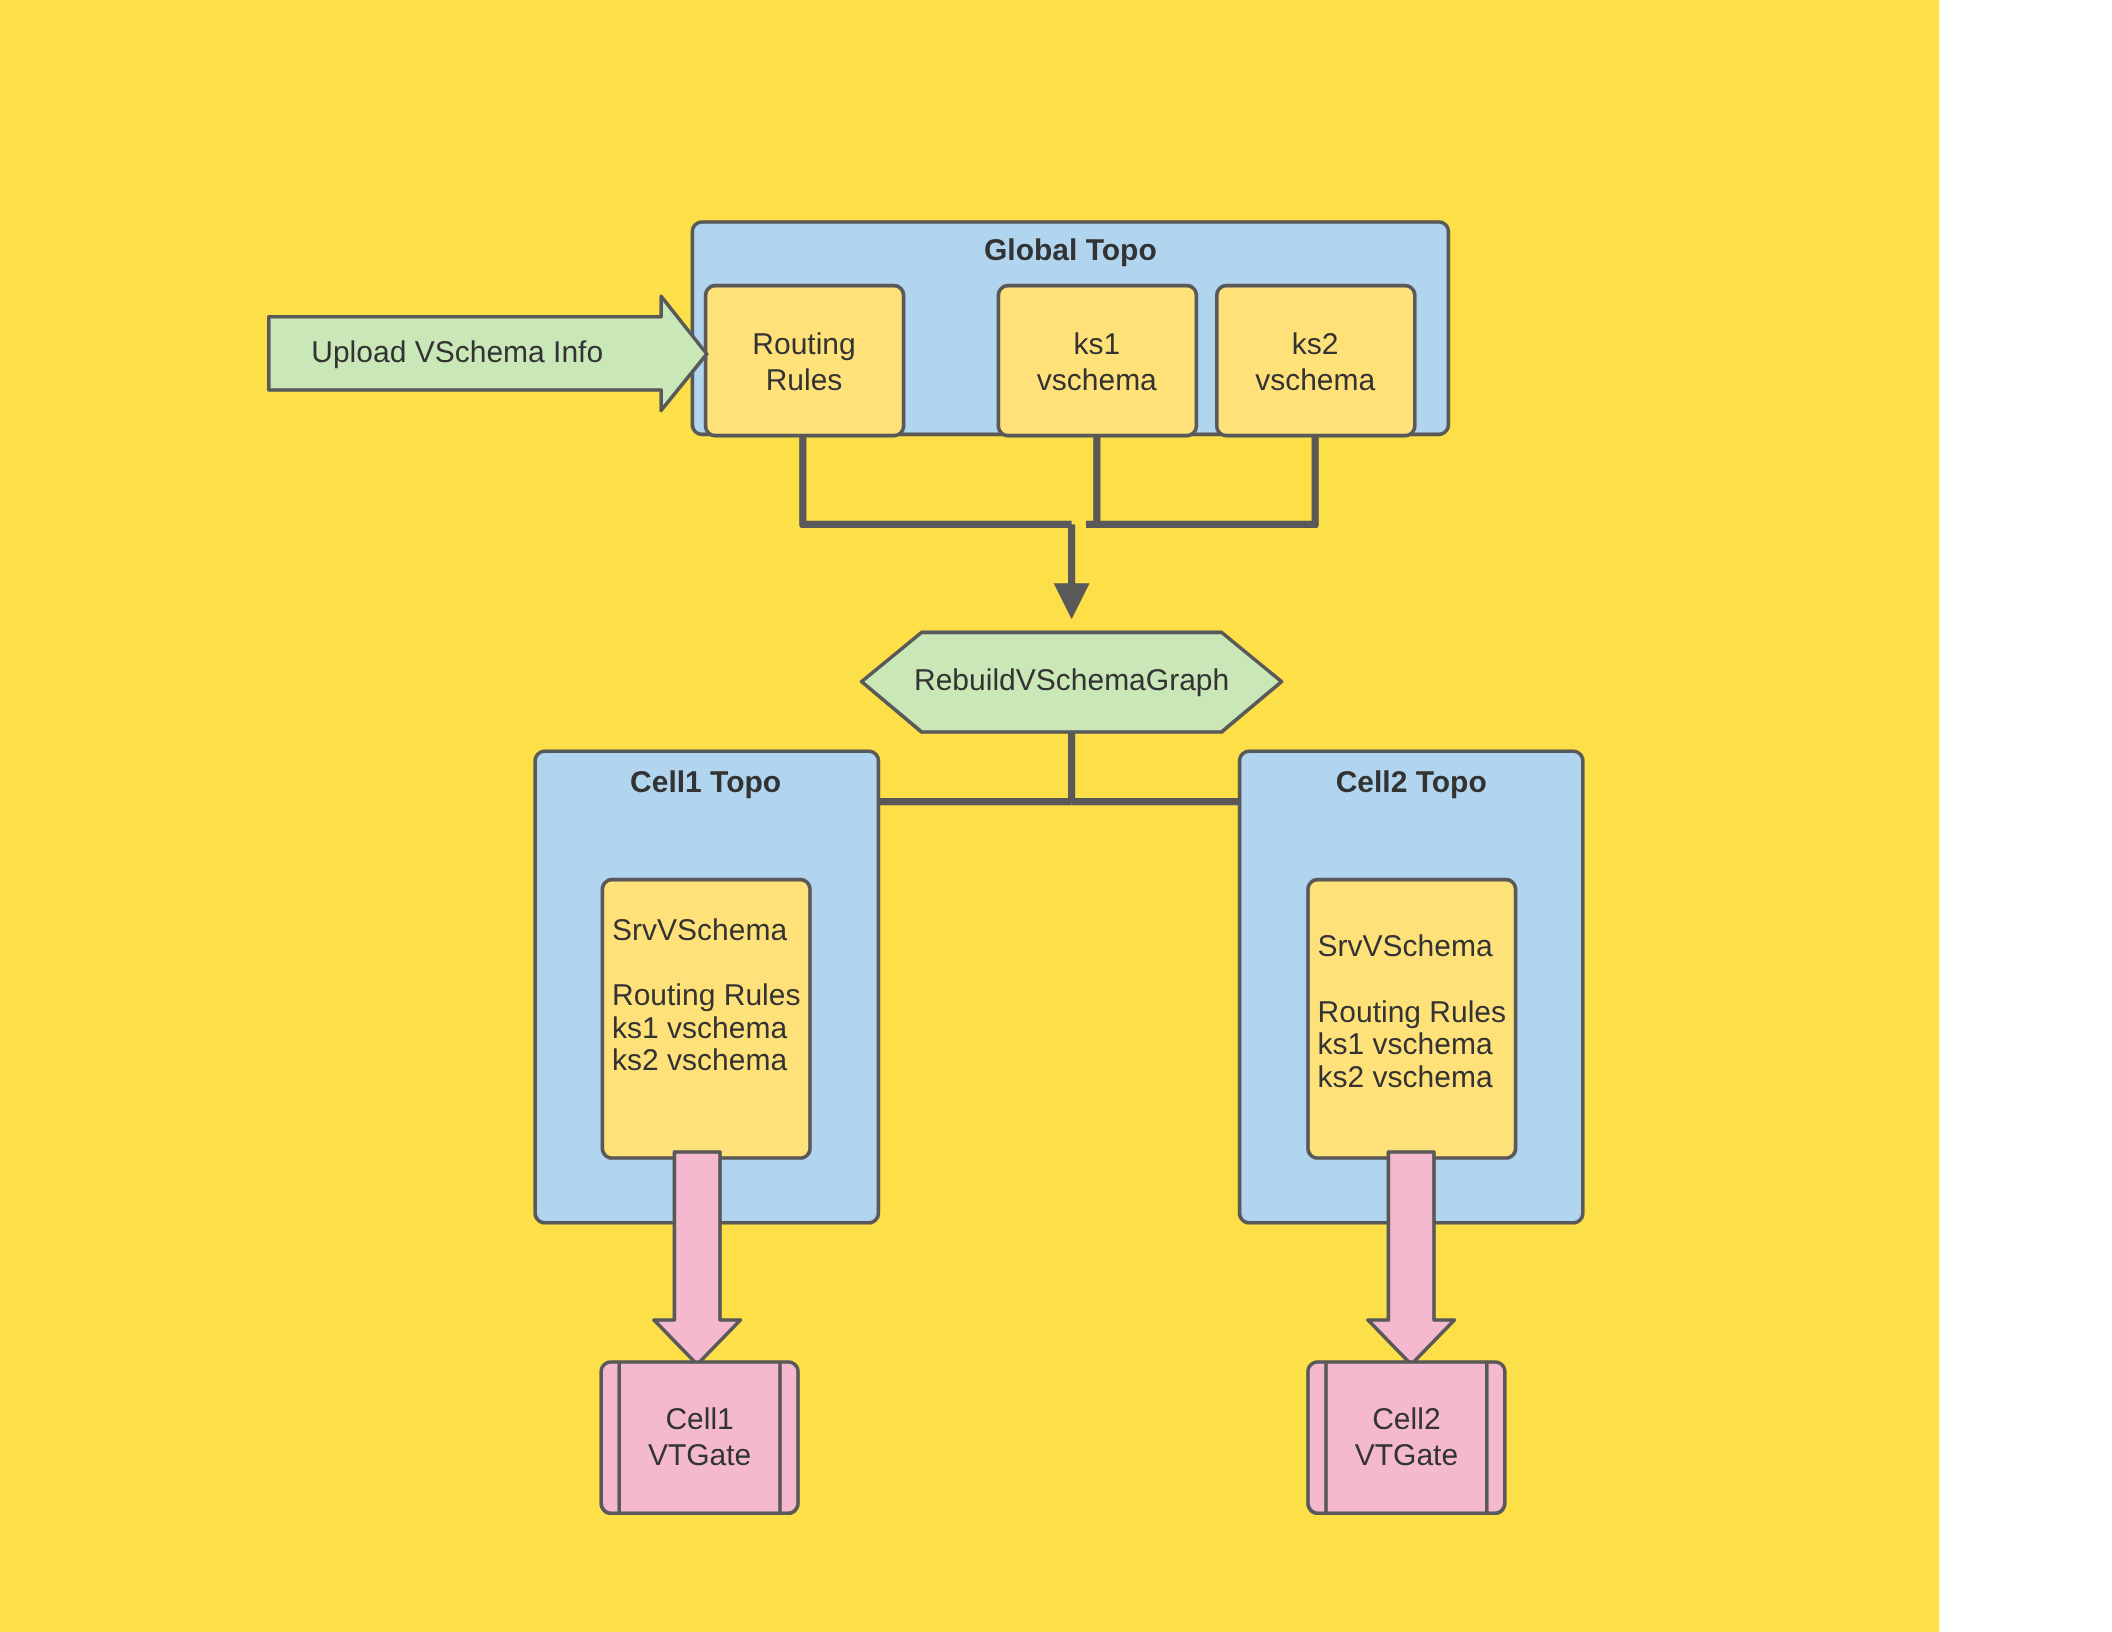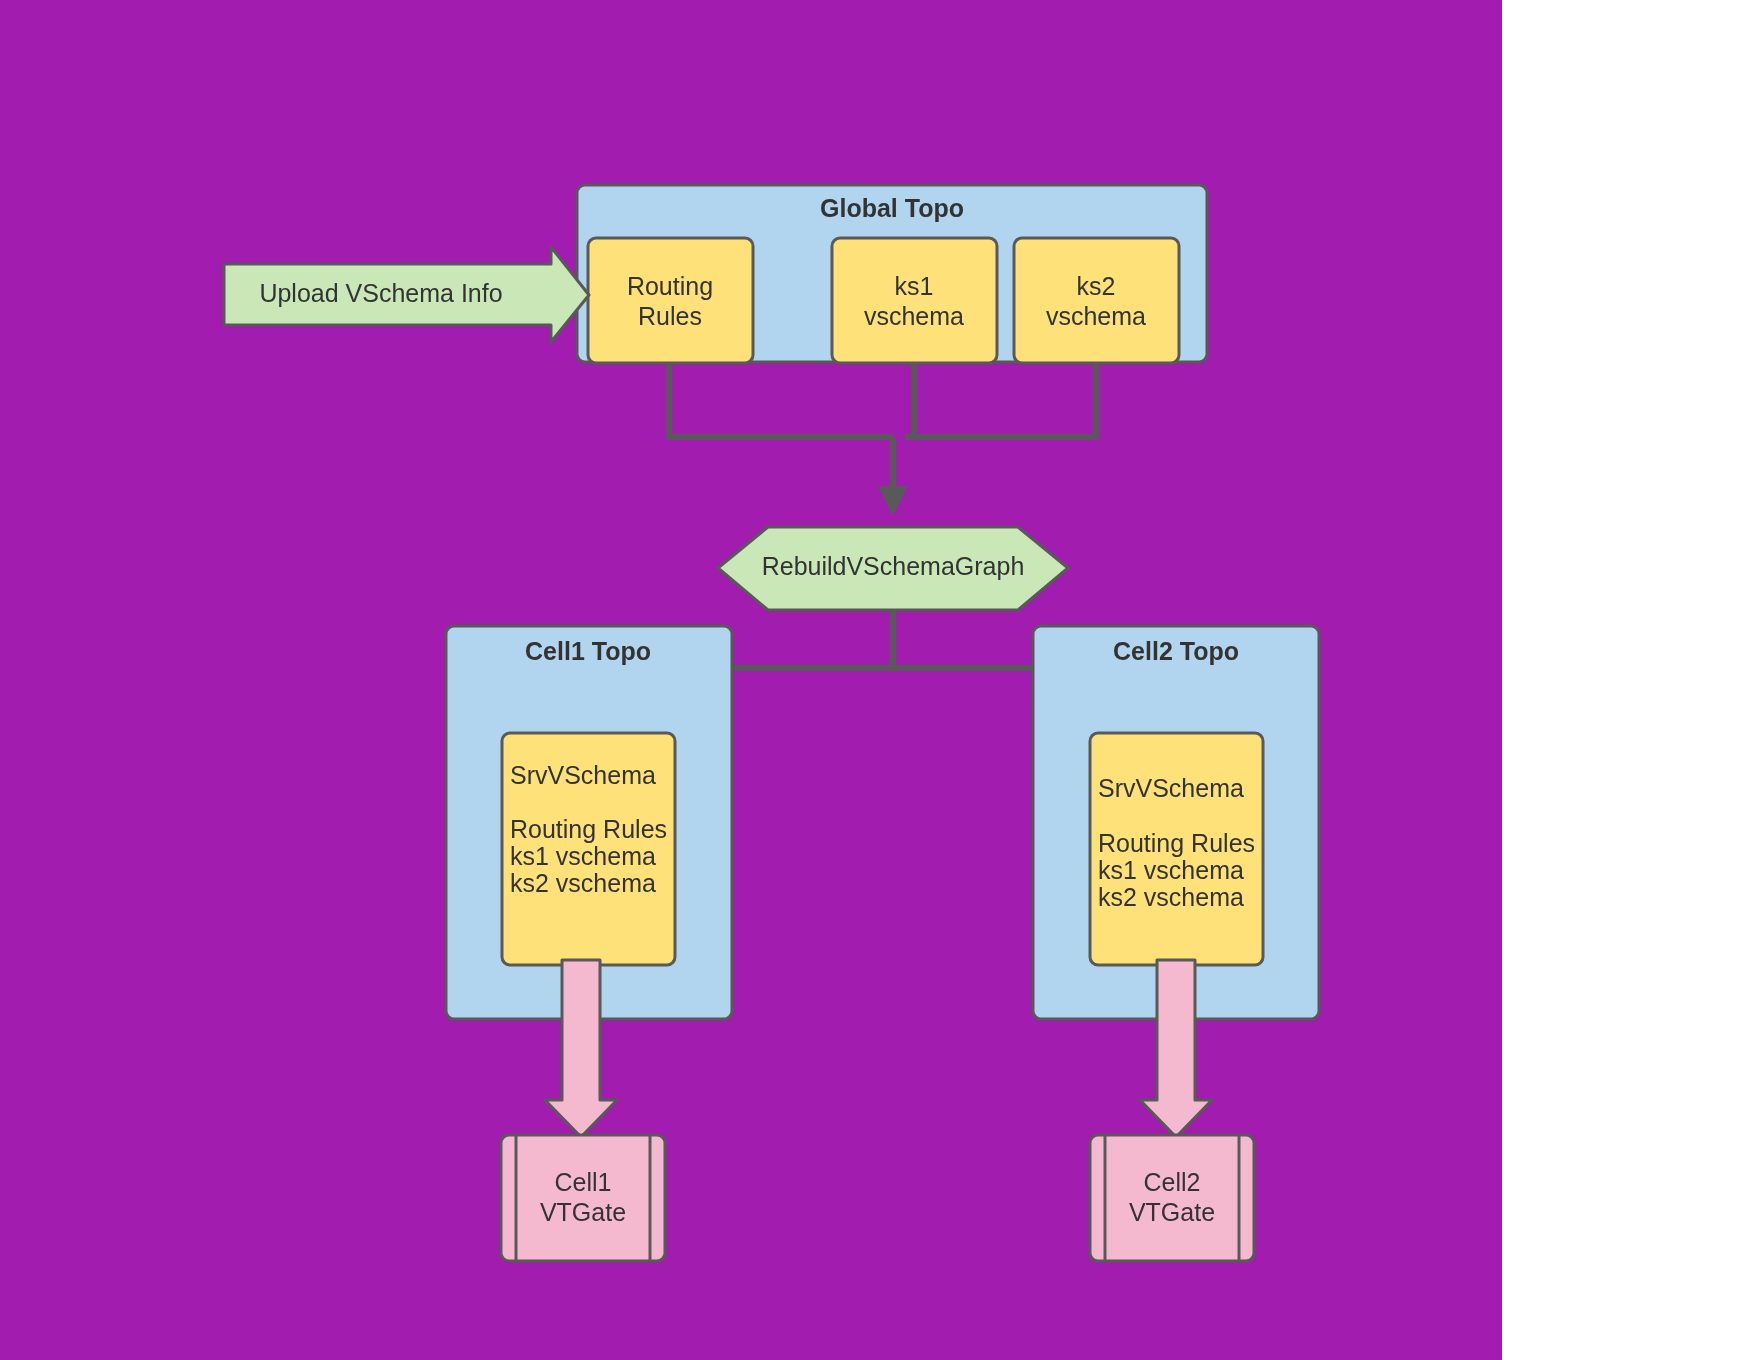--- a/index.html
+++ b/index.html
@@ -8,23 +8,23 @@
     background: #ffffff;
   }
   body {
     width: 1760px;
     height: 1360px;
     font-family: "Liberation Sans", sans-serif;
     overflow: hidden;
   }
   #diagram-root {
     position: relative;
-    width: 1502px;
+    width: 1616px;
     height: 1360px;
-    background: #a21caf;
+    background: #fde047;
   }
   svg#diagram {
     display: block;
     width: 1760px;
     height: 1360px;
   }
   .node-shape {
     stroke: #595959;
     stroke-width: 3;
     stroke-linejoin: round;

